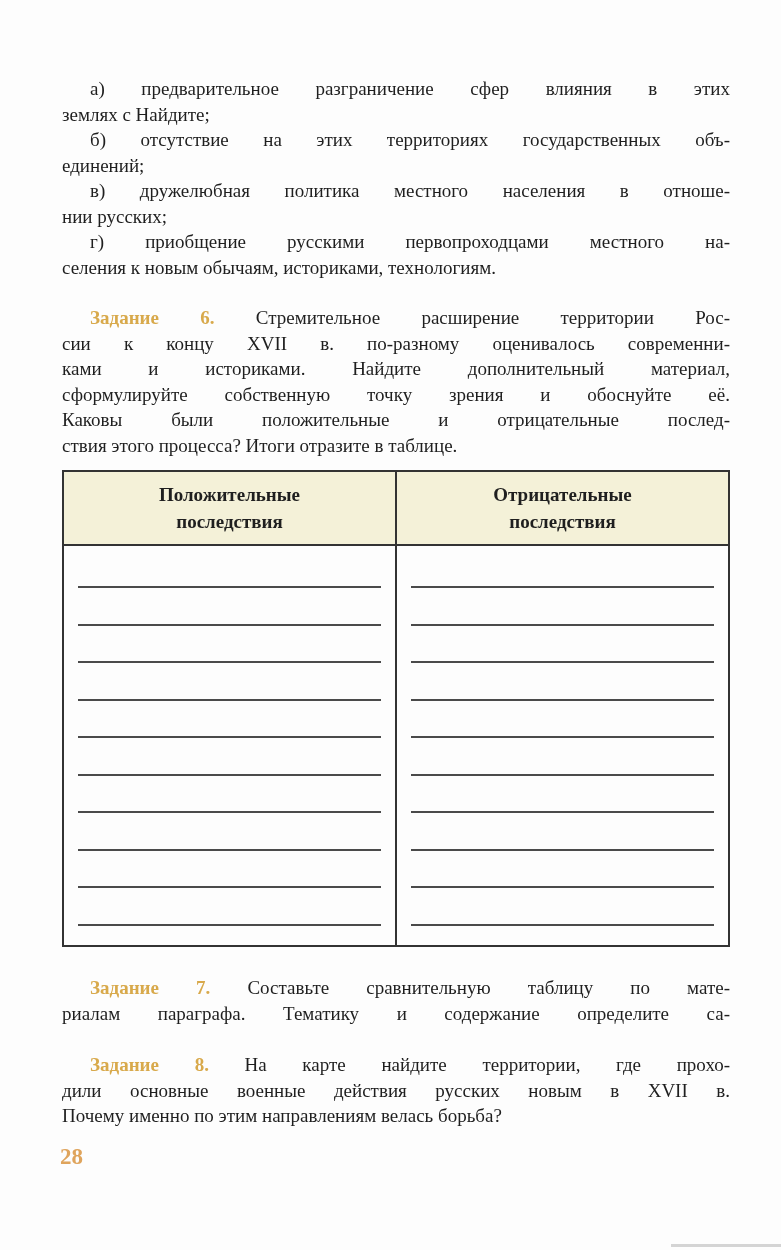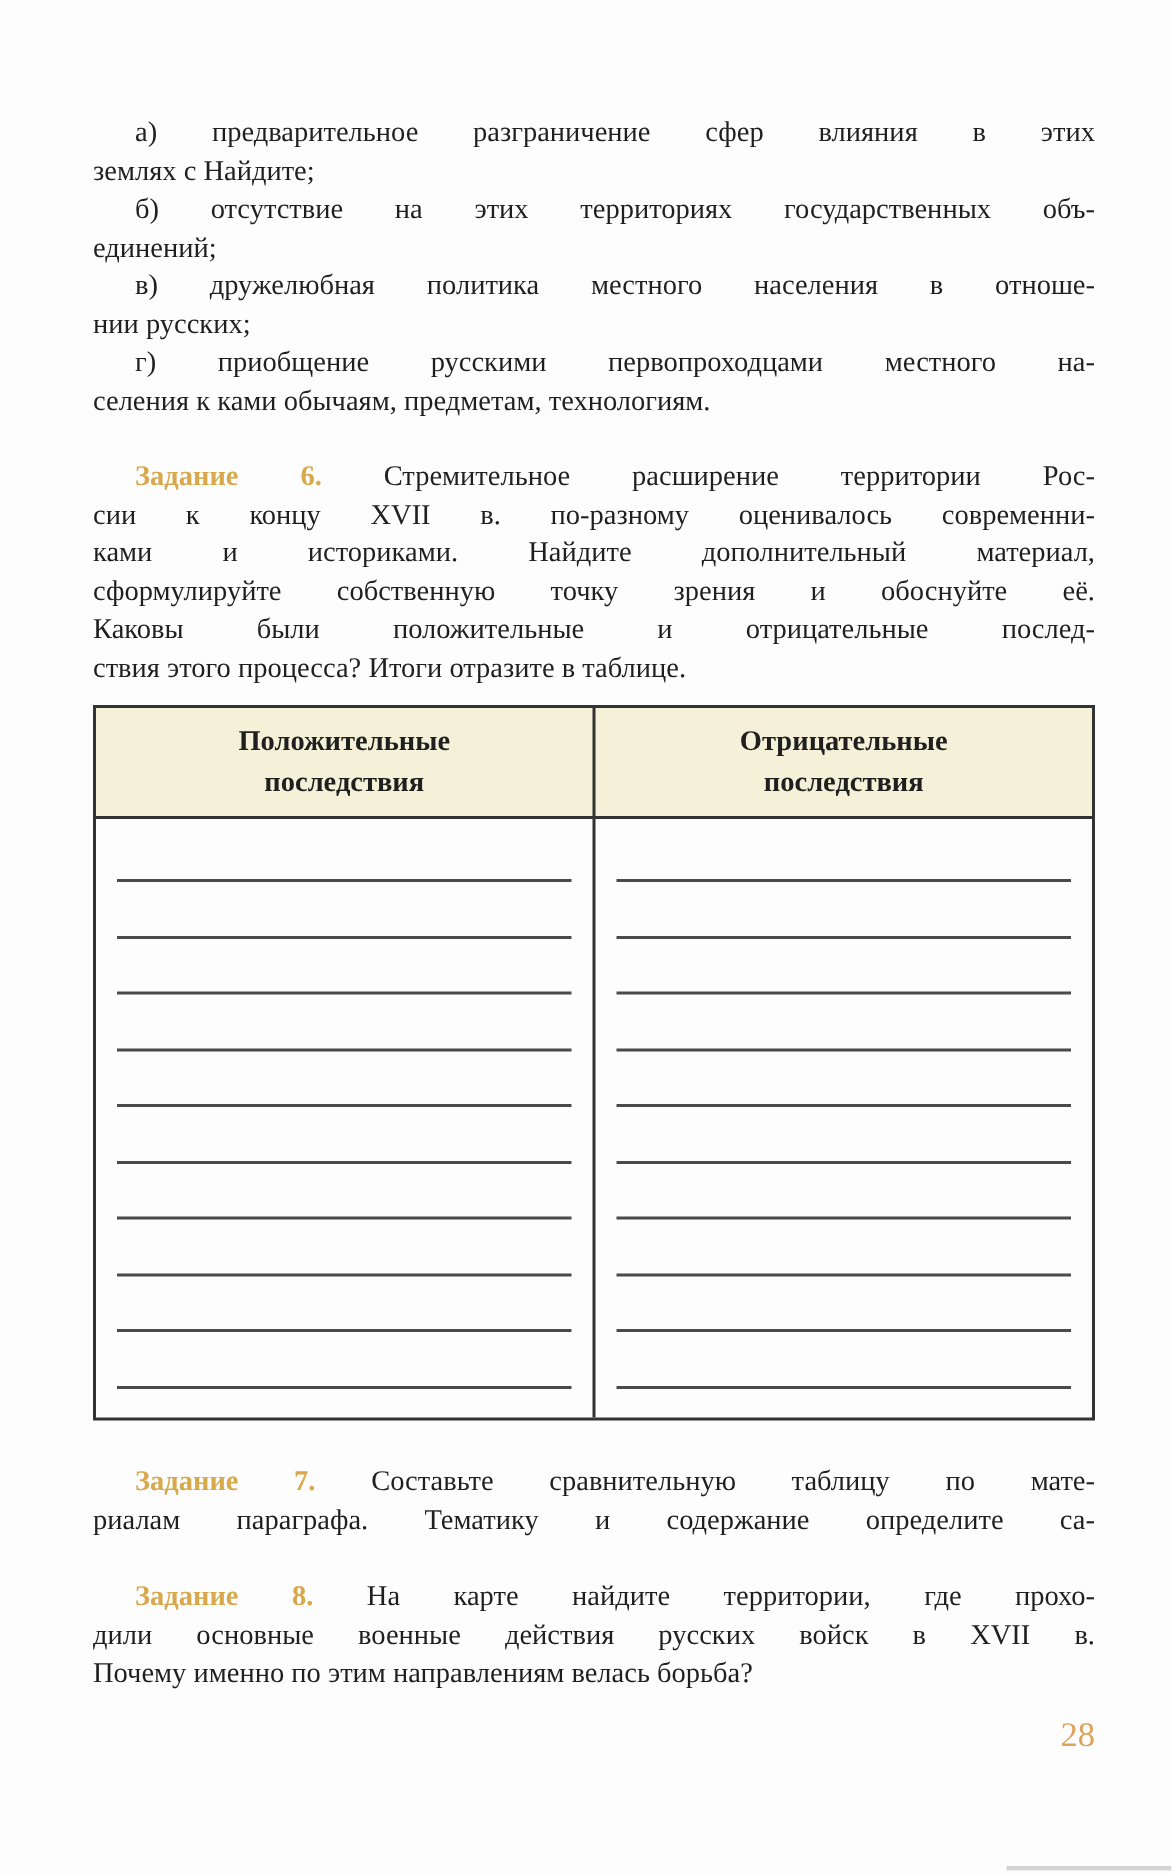--- a/index.html
+++ b/index.html
@@ -74,23 +74,22 @@
     box-sizing: border-box;
     border-bottom: 2px solid var(--writing-line, #4a4a4a);
   }
   .wline:first-child { height: 42px; }
 
   .page-number {
     margin-top: 15px;
     margin-left: -2px;
     font-size: 23px;
     line-height: 26px;
-    font-weight: normal;
+    font-weight: bold;
     color: var(--page-number, #dfa45c);
-    text-align: right;
   }
   .scan-edge {
     position: absolute;
     right: 0;
     bottom: 3px;
     width: 110px;
     height: 3px;
     background: #c9c9c9;
     opacity: 0.8;
   }
@@ -102,21 +101,21 @@
   <main class="content">
 
     <section id="intro" class="para">
         <div class="line first">а) предварительное разграничение сфер влияния в этих</div>
         <div class="line final">землях с Найдите;</div>
         <div class="line first">б) отсутствие на этих территориях государственных объ-</div>
         <div class="line final">единений;</div>
         <div class="line first">в) дружелюбная политика местного населения в отноше-</div>
         <div class="line final">нии русских;</div>
         <div class="line first">г) приобщение русскими первопроходцами местного на-</div>
-        <div class="line final">селения к ками обычаям, предметам, технологиям.</div>
+        <div class="line final">селения к новым обычаям, историками, технологиям.</div>
       </section>
 
     <section id="task6" class="para">
         <div class="line first"><span class="task-label">Задание 6.</span> Стремительное расширение территории Рос-</div>
         <div class="line">сии к концу XVII в. по-разному оценивалось современни-</div>
         <div class="line">ками и историками. Найдите дополнительный материал,</div>
         <div class="line">сформулируйте собственную точку зрения и обоснуйте её.</div>
         <div class="line">Каковы были положительные и отрицательные послед-</div>
         <div class="line final">ствия этого процесса? Итоги отразите в таблице.</div>
       </section>
@@ -160,21 +159,21 @@
       </div>
     </div>
 
     <section id="task7" class="para">
         <div class="line first"><span class="task-label">Задание 7.</span> Составьте сравнительную таблицу по мате-</div>
         <div class="line">риалам параграфа. Тематику и содержание определите са-</div>
       </section>
 
     <section id="task8" class="para">
         <div class="line first"><span class="task-label">Задание 8.</span> На карте найдите территории, где прохо-</div>
-        <div class="line">дили основные военные действия русских войск в XVII в.</div>
+        <div class="line">дили основные военные действия русских новым в XVII в.</div>
         <div class="line final">Почему именно по этим направлениям велась борьба?</div>
       </section>
 
     <div class="page-number">28</div>
 
   </main>
   <div class="scan-edge"></div>
 </div>
 
 </body></html>

